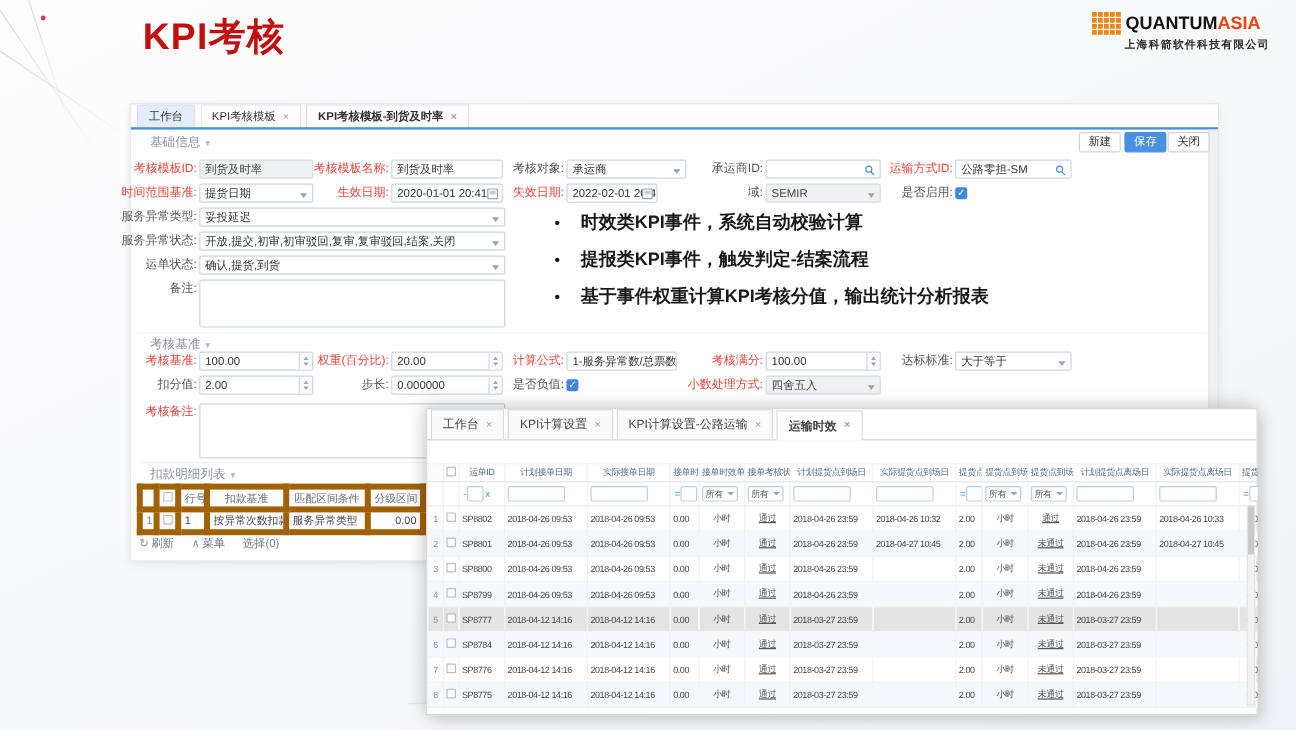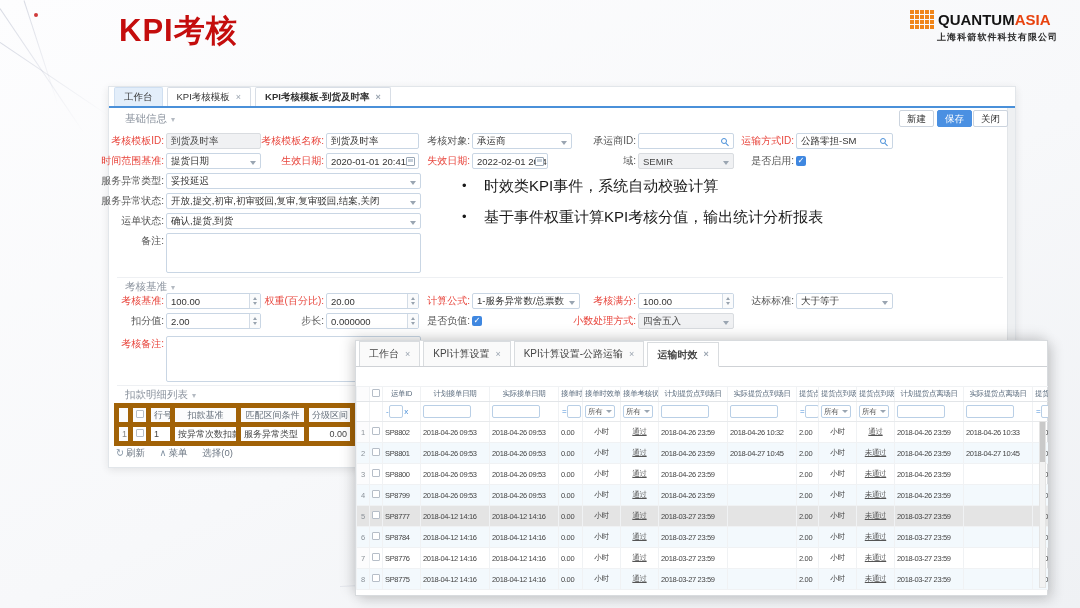--- a/index.html
+++ b/index.html
@@ -17,21 +17,21 @@
   .logo{position:absolute;left:910px;top:10px;z-index:2}
   .logo-top{display:flex;align-items:center;gap:4px}
   .logo-mark{display:grid;grid-template-columns:repeat(5,4px);grid-auto-rows:4px;gap:1px}
   .logo-mark i{background:#f08519;display:block}
   .logo-name{font-size:15px;font-weight:900;color:#141414;white-space:nowrap}
   .logo-name .asia{color:#e8420e}
   .logo-company{font-size:9px;color:#2a2a2a;margin-top:2px;margin-left:27px;letter-spacing:1.1px;font-weight:600;white-space:nowrap}
 
   
   .bullets{position:absolute;left:458px;top:170px;z-index:6;list-style:none}
-  .bullets li{position:relative;padding-left:26px;height:31px;line-height:31px;font-size:15px;font-weight:400;color:#191919;white-space:nowrap}
+  .bullets li{position:relative;padding-left:26px;height:31px;line-height:31px;font-size:15px;font-weight:700;color:#191919;white-space:nowrap}
   .bullets li::before{content:"•";position:absolute;left:4px;top:0;font-size:13px;color:#191919}
 
   
   .mw{position:absolute;left:108px;top:86px;width:908px;height:382px;background:#fff;
       border:1px solid #e2e6ea;box-shadow:0 2px 8px rgba(0,0,0,.09);z-index:1}
   .mw-tabs{position:absolute;left:0;top:0;right:0;height:19px;display:flex;align-items:flex-end;padding-left:5px;gap:4px}
   .mw-blue{position:absolute;left:0;top:19px;right:0;height:2px;background:#4a90d9}
   .mw-tab{height:19px;display:inline-flex;align-items:center;padding:0 9px;font-size:9.5px;color:#333;
           background:#fff;border:1px solid #d8dee6;border-bottom:none;border-radius:2px 2px 0 0;white-space:nowrap}
   .mw-tab.first{background:#e3eefa;border-color:#cfdff1}
@@ -152,20 +152,21 @@
         <i></i>
         <i></i>
     </span>
     <span class="logo-name"><span>QUANTUM</span><span class="asia">ASIA</span></span>
   </div>
   <div class="logo-company">上海科箭软件科技有限公司</div>
 </div>
 
 <ul class="bullets">
   <li>时效类KPI事件，系统自动校验计算</li>
+  <li>提报类KPI事件，触发判定-结案流程</li>
   <li>基于事件权重计算KPI考核分值，输出统计分析报表</li>
 </ul>
 
 <div class="mw">
   <div class="mw-tabs">
     <div class="mw-tab first">
         <span>工作台</span>
       </div>
     <div class="mw-tab">
         <span>KPI考核模板</span>
@@ -300,21 +301,21 @@
     <div class="ctrl" style="width:93px;padding-right:13px">
         <span>20.00</span>
         <span class="spin">
           <b class="up"></b>
           <b class="dn"></b>
         </span>
       </div>
   </div>
   <div class="fld" style="left:363px;top:206px">
     <span class="lbl red">计算公式</span>
-    <div class="ctrl" style="width:108px;">
+    <div class="ctrl" style="width:92px;">
         <span>1-服务异常数/总票数</span>
         <i class="sel-caret"></i>
       </div>
   </div>
   <div class="fld" style="left:529px;top:206px">
     <span class="lbl red">考核满分</span>
     <div class="ctrl" style="width:96px;padding-right:13px">
         <span>100.00</span>
         <span class="spin">
           <b class="up"></b>

